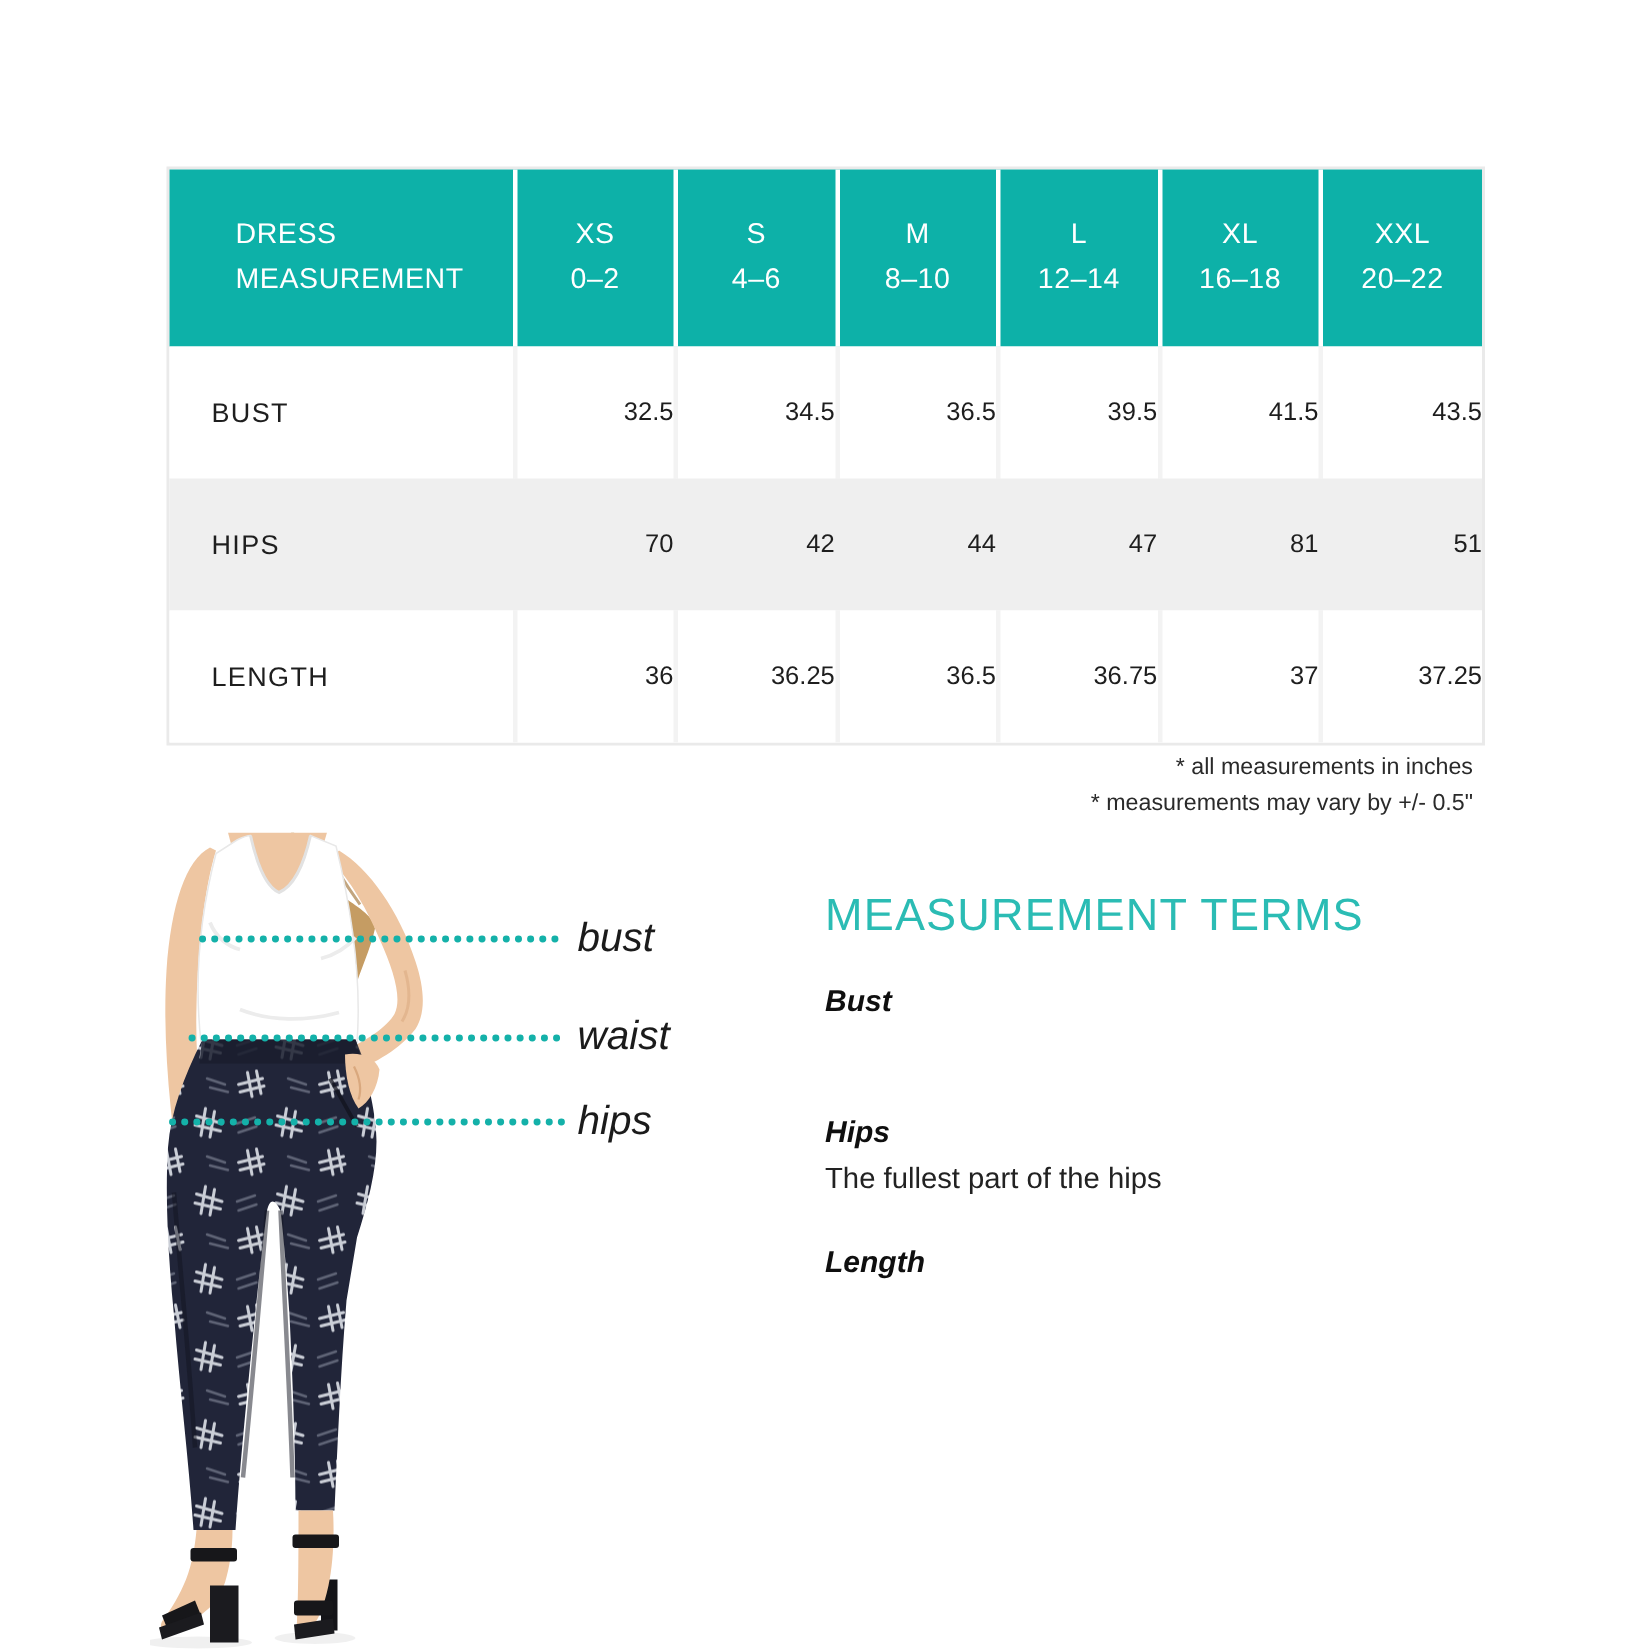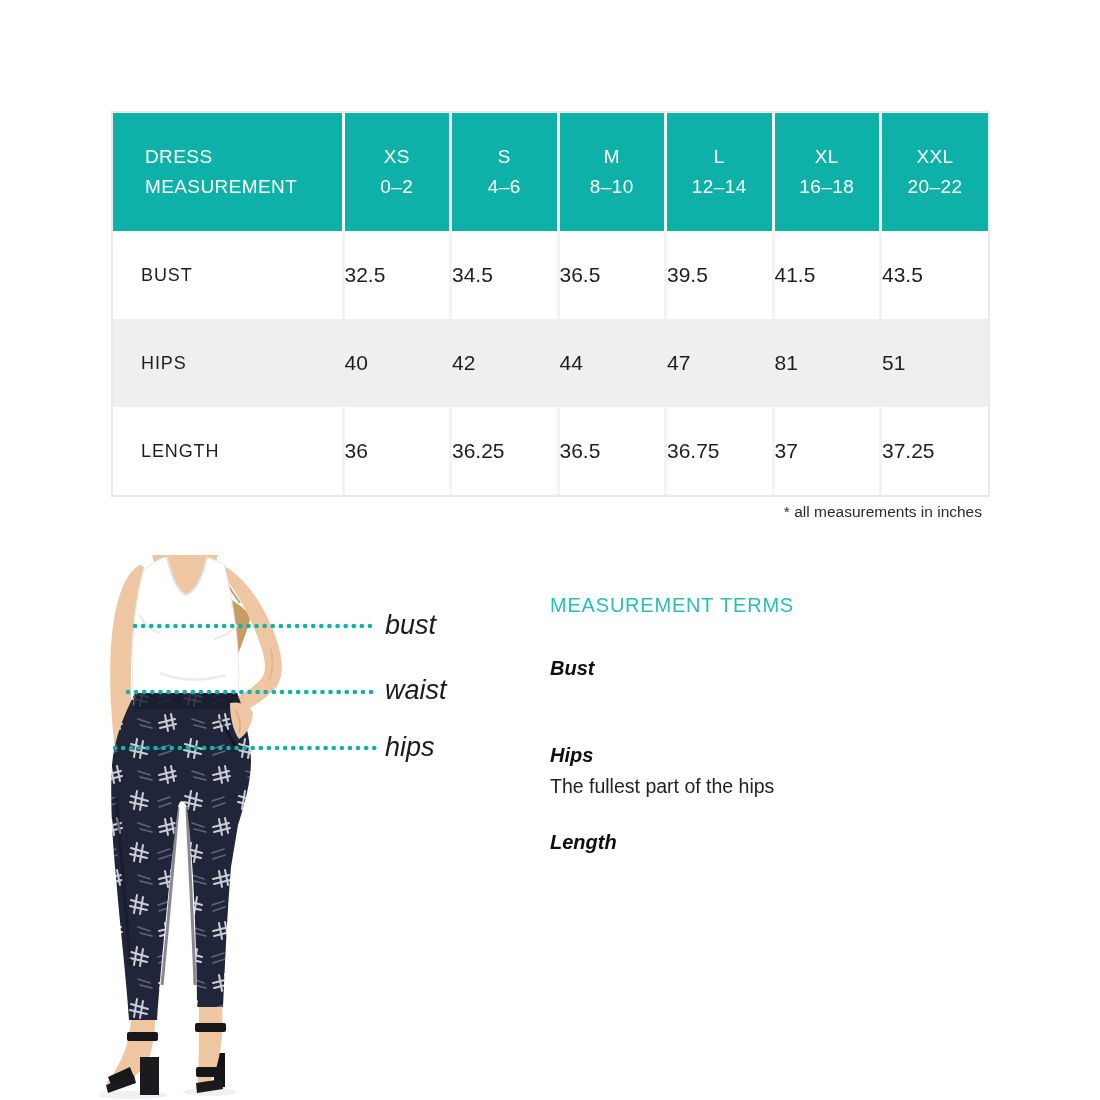--- a/index.html
+++ b/index.html
@@ -7,39 +7,39 @@
   body { font-family:"Liberation Sans", sans-serif; }
   .page { position:relative; width:1100px; height:1100px; background:#ffffff; overflow:hidden; }
 
   
   .chart-wrap { position:absolute; left:111px; top:111px; width:879px; border:2px solid #eaeaea; background:#fff; }
   table { width:100%; border-collapse:collapse; table-layout:fixed; }
   col.label-col { width:230px; }
   th { background:#0db1a8; color:#ffffff; font-weight:400; height:118px; font-size:19px;
        line-height:30px; border-right:3px solid #ffffff; vertical-align:middle; letter-spacing:.4px; text-align:center; }
   th:last-child { border-right:none; }
-  th.corner { text-align:left; padding-left:32px; padding-right:40px; }
-  td { height:88px; text-align:left; font-size:21px; color:#1e1e1e; background:#ffffff;
+  th.corner { text-align:left; padding-left:44px; padding-right:40px; }
+  td { height:88px; text-align:right; font-size:17px; color:#1e1e1e; background:#ffffff;
        border-right:3px solid #f3f3f3; vertical-align:middle; }
   td:last-child { border-right:none; }
   td.rlabel { text-align:left; padding-left:28px; font-size:18px; letter-spacing:.9px; }
   tr.alt td { background:#efefef; border-right-color:#efefef; }
 
   .footnotes { position:absolute; top:500px; right:118px; text-align:right; 
                font-size:15.5px; color:#2a2a2a; line-height:24px; }
 
   
   .figure-svg { position:absolute; left:100px; top:555px; width:345px; height:545px; }
   .fig-label { position:absolute; left:385px; font-style:italic; font-size:27px; color:#1b1b1b; }
   .fig-label.bust  { top:610px; }
   .fig-label.waist { top:675px; }
   .fig-label.hips  { top:732px; }
 
   
-  .terms-title { position:absolute; left:550px; top:594px; font-size:20px; color:#2bbcb4; letter-spacing:.8px; font-weight:400; }
+  .terms-title { position:absolute; left:550px; top:594px; font-size:30px; color:#2bbcb4; letter-spacing:.8px; font-weight:400; }
   .term-block { position:absolute; left:550px; width:480px; }
   .term-block.b0 { top:657px; }
   .term-block.b1 { top:744px; }
   .term-block.b2 { top:831px; }
   .term-name { font-size:20px; font-weight:700; font-style:italic; color:#0f0f0f; }
   .term-def  { font-size:19.5px; color:#222222; margin-top:8px; }
 </style>
 </head>
 <body>
 
@@ -90,21 +90,21 @@
           <td class="rlabel">BUST</td>
           <td>32.5</td>
           <td>34.5</td>
           <td>36.5</td>
           <td>39.5</td>
           <td>41.5</td>
           <td>43.5</td>
         </tr>
         <tr class="alt">
           <td class="rlabel">HIPS</td>
-          <td>40</td>
+          <td>70</td>
           <td>42</td>
           <td>44</td>
           <td>47</td>
           <td>81</td>
           <td>51</td>
         </tr>
         <tr>
           <td class="rlabel">LENGTH</td>
           <td>36</td>
           <td>36.25</td>
@@ -112,20 +112,21 @@
           <td>36.75</td>
           <td>37</td>
           <td>37.25</td>
         </tr>
       </tbody>
     </table>
   </div>
 
   <div class="footnotes">
     <div>* all measurements in inches</div>
+    <div>* measurements may vary by +/- 0.5"</div>
   </div>
 
   <svg class="figure-svg" viewBox="0 0 345 545" xmlns="http://www.w3.org/2000/svg">
     <defs>
       <pattern id="pantsPat" width="54" height="52" patternUnits="userSpaceOnUse">
         <rect width="54" height="52" fill="#212539"></rect>
         <g stroke="#e8ebf2" stroke-width="2" stroke-linecap="round" opacity="0.85">
           <path d="M5 12 L21 8 M6 17 L22 13 M11 4 L14 20 M17 3 L20 18" fill="none"></path>
           <path d="M31 33 L48 38 M30 39 L47 43 M37 28 L34 46 M43 30 L40 47" fill="none"></path>
         </g>

